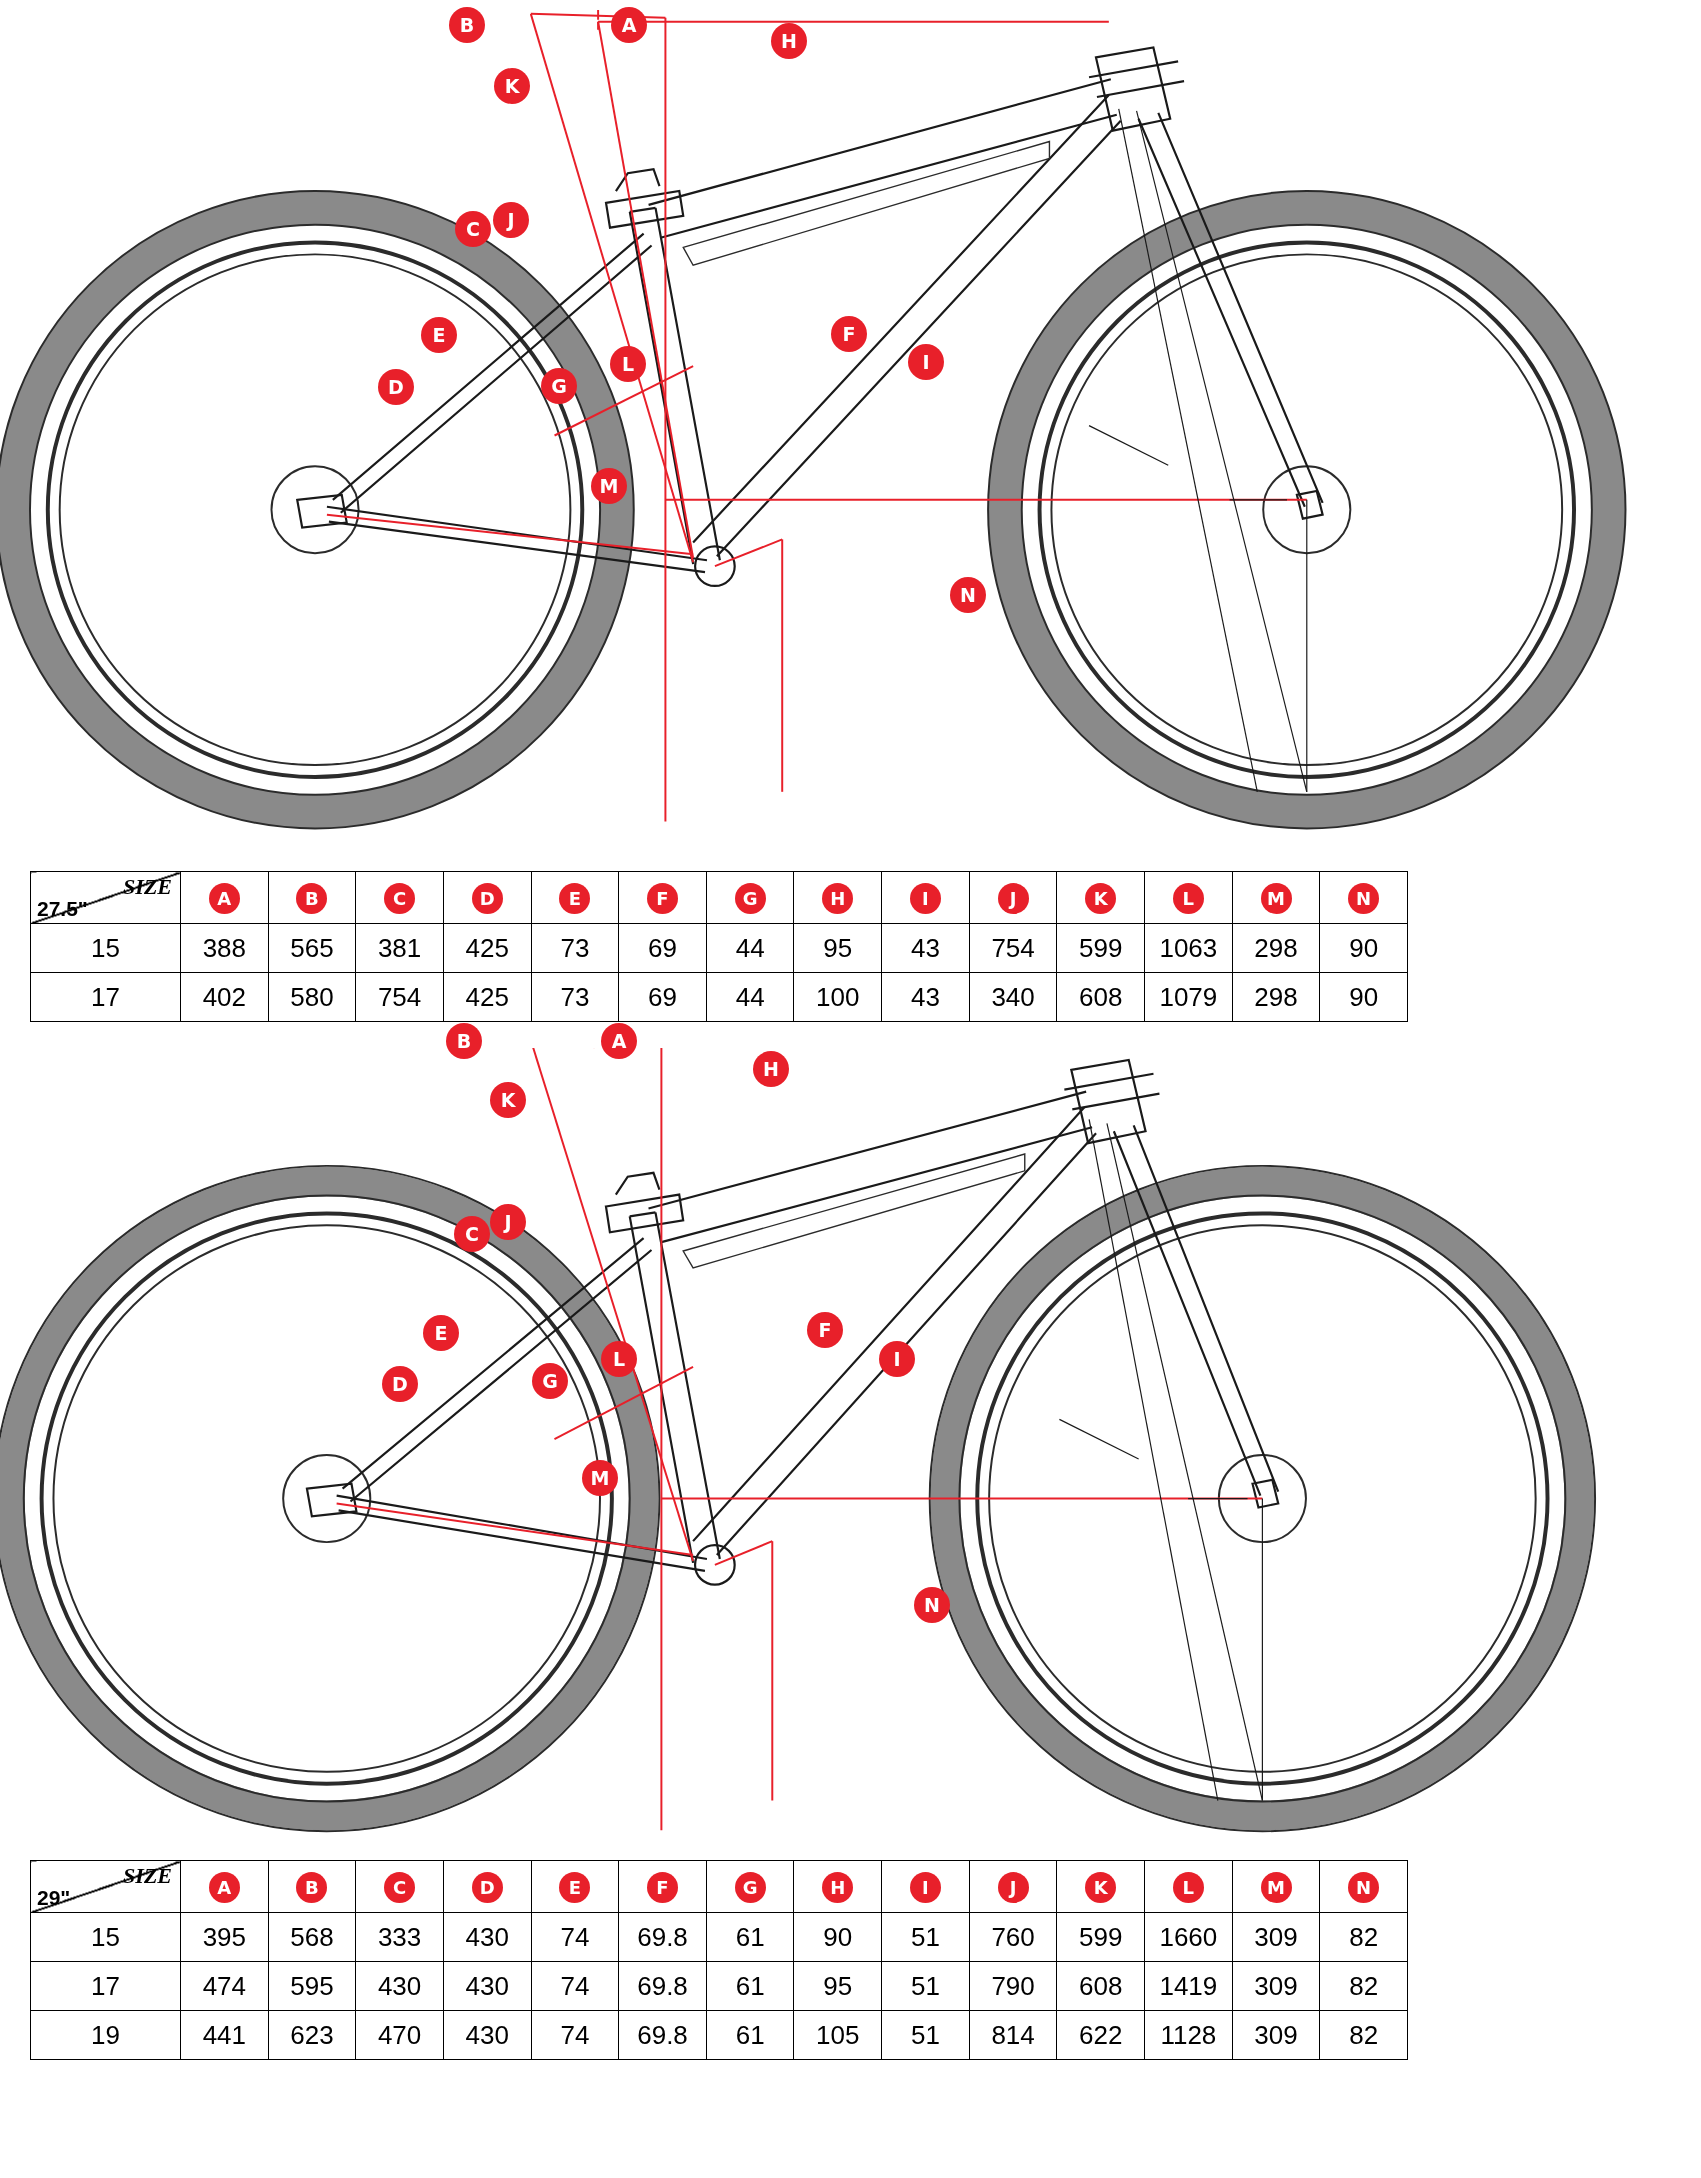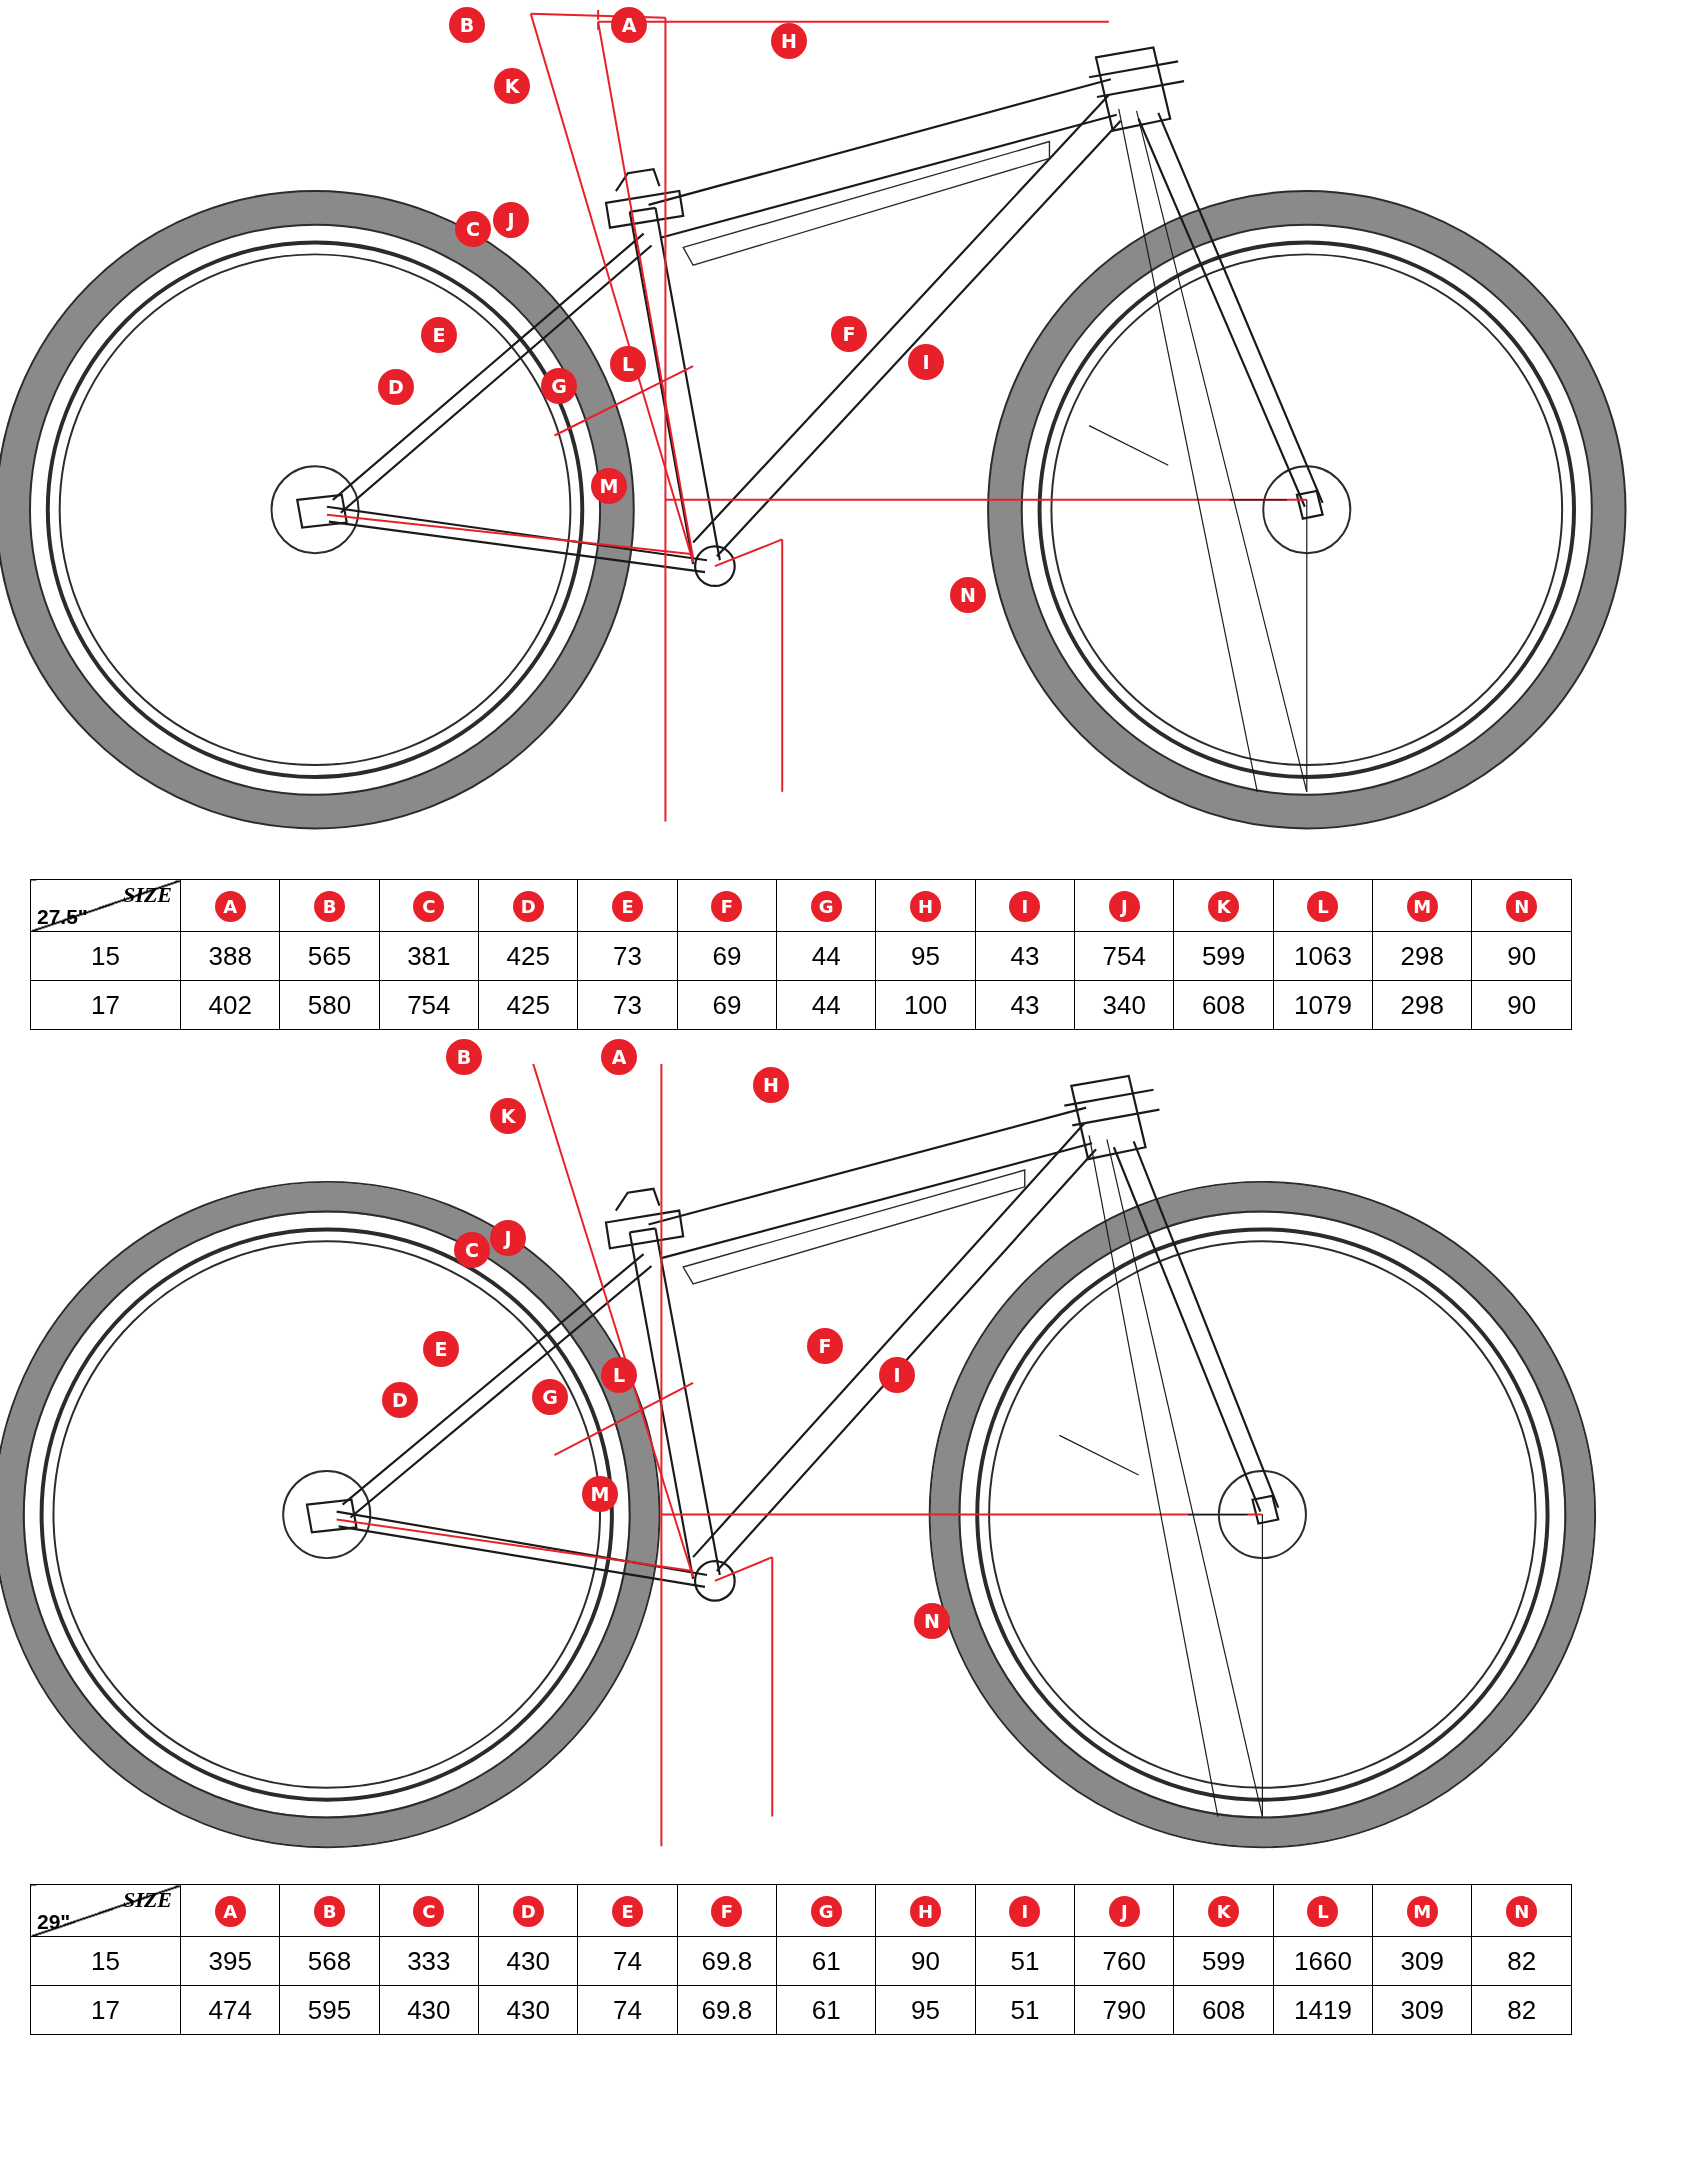--- a/index.html
+++ b/index.html
@@ -18,22 +18,22 @@
     font-family:"DejaVu Sans", sans-serif;
     font-weight:bold;font-size:19px;
     display:flex;align-items:center;justify-content:center;
     line-height:1;box-shadow:0 0 0 1px #e8202a;
     transform:translate(-50%,-50%);
     letter-spacing:0;
   }
   
   .geo-table{
     border-collapse:collapse;
-    margin:8px 30px;
-    width:1542px;
+    margin:0 30px;
+    width:1378px;
     table-layout:fixed;
   }
   .geo-table td,.geo-table th{
     border:1.5px solid #000;
     text-align:center;
     vertical-align:middle;
     height:48px;
     font-size:26px;
     font-family:"Liberation Sans", sans-serif;
     padding:0;
@@ -359,16 +359,33 @@
         <td>69.8</td>
         <td>61</td>
         <td>95</td>
         <td>51</td>
         <td>790</td>
         <td>608</td>
         <td>1419</td>
         <td>309</td>
         <td>82</td>
       </tr>
+      <tr>
+        <td class="row-size">19</td>
+        <td>441</td>
+        <td>623</td>
+        <td>470</td>
+        <td>430</td>
+        <td>74</td>
+        <td>69.8</td>
+        <td>61</td>
+        <td>105</td>
+        <td>51</td>
+        <td>814</td>
+        <td>622</td>
+        <td>1128</td>
+        <td>309</td>
+        <td>82</td>
+      </tr>
     </tbody>
   </table>
 </div>
 
 
 </body></html>

